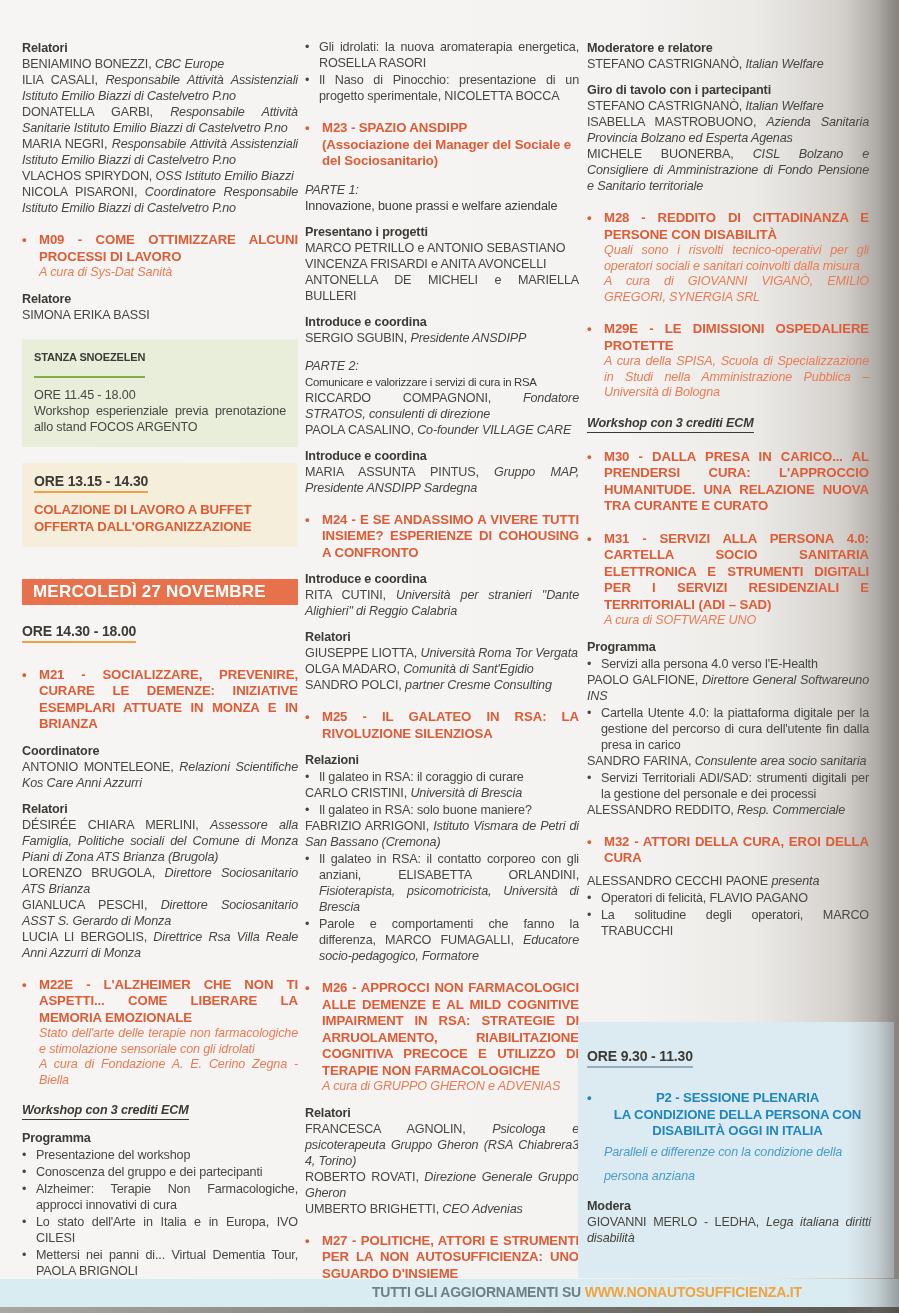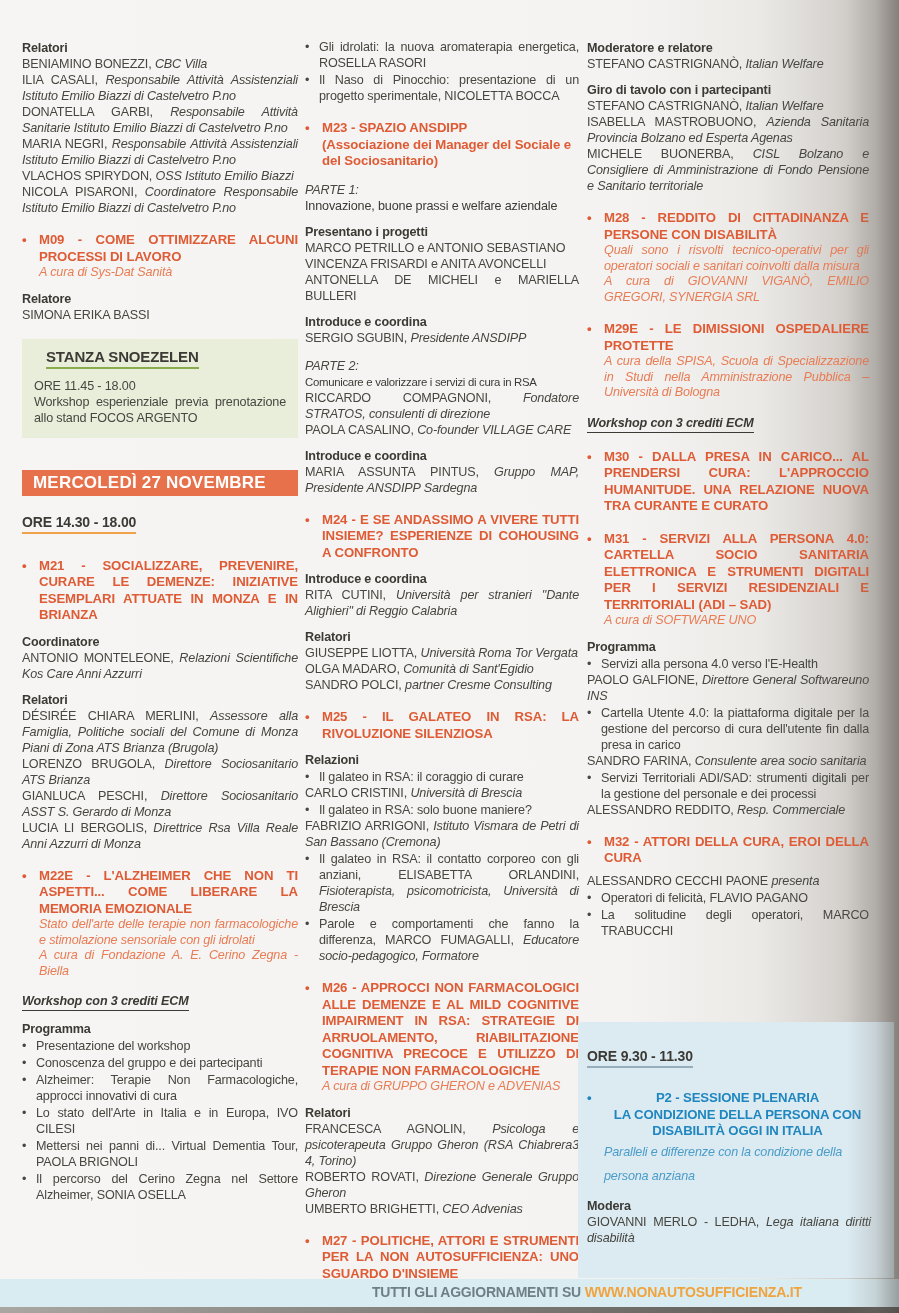--- a/index.html
+++ b/index.html
@@ -27,22 +27,22 @@
     padding:5px 0 5px 11px;margin-top:32px;}
   .daybar.orange{background:#e7714a;}
   .daybar.blue{background:#1a81ba;margin-top:0;}
   .ore{font-weight:bold;color:#3b3a35;font-size:14px;display:inline-block;
     padding-bottom:2px;margin-top:18px;}
   .ore.u-orange{border-bottom:2px solid #efa24a;}
   .ore.u-blue{border-bottom:2px solid #96aebc;}
   .box{padding:10px 12px 12px 12px;margin-top:16px;}
   .box.green{background:#e9eedb;}
   .box.cream{background:#f5eedb;}
-  .boxtitle{font-weight:bold;color:#3b3a35;font-size:15px;display:inline-block;
-    border-bottom:2px solid #8aab4c;padding-bottom:2px;margin-left:12px;}
+  .boxtitle{font-weight:bold;color:#3b3a35;font-size:11px;display:inline-block;
+    border-bottom:2px solid #8aab4c;padding-bottom:11px;}
   .boxore{margin-top:9px;}
   .orangebold{color:#de5b35;font-weight:bold;font-size:13.2px;line-height:17px;margin-top:8px;}
   .ecm{font-weight:bold;font-style:italic;color:#3b3a35;margin-top:14px;display:inline-block;
     border-bottom:1.5px solid #3b3a35;padding-bottom:1px;}
   .parte{font-style:italic;margin-top:12px;}
   .boldline{font-weight:normal;color:#3b3a35;}
   .tight{font-size:11.4px;letter-spacing:-0.3px;}
   .bluepanel{position:absolute;left:578px;top:1022px;width:316px;height:256px;background:#dcebf2;}
   .bluepanel .inner{padding:8px 0 0 9px;width:284px;}
   .bsess{display:flex;margin-top:16px;color:#1f86bf;font-weight:bold;font-size:13.2px;line-height:16.5px;}
@@ -58,21 +58,21 @@
     background:linear-gradient(to right,rgba(125,120,114,0) 0%,rgba(125,120,114,0.22) 55%,rgba(85,80,75,0.5) 100%);}
   .gap6{margin-top:6px;}
 </style>
 </head>
 <body>
 
 <div class="page">
 
   <div class="col col-1">
     <div class="lbl" style="margin-top:0">Relatori</div>
-    <div class="p"><span>BENIAMINO BONEZZI, </span><span class="aff">CBC Villa</span></div>
+    <div class="p"><span>BENIAMINO BONEZZI, </span><span class="aff">CBC Europe</span></div>
     <div class="p"><span>ILIA CASALI, </span><span class="aff">Responsabile Attività Assistenziali Istituto Emilio Biazzi di Castelvetro P.no</span></div>
     <div class="p"><span>DONATELLA GARBI, </span><span class="aff">Responsabile Attività Sanitarie Istituto Emilio Biazzi di Castelvetro P.no</span></div>
     <div class="p"><span>MARIA NEGRI, </span><span class="aff">Responsabile Attività Assistenziali Istituto Emilio Biazzi di Castelvetro P.no</span></div>
     <div class="p"><span>VLACHOS SPIRYDON, </span><span class="aff">OSS Istituto Emilio Biazzi</span></div>
     <div class="p"><span>NICOLA PISARONI, </span><span class="aff">Coordinatore Responsabile Istituto Emilio Biazzi di Castelvetro P.no</span></div>
 
     <div class="sess">
       <span class="bdot">•</span>
       <span class="stext">M09 - COME OTTIMIZZARE ALCUNI PROCESSI DI LAVORO</span>
     </div>
@@ -80,20 +80,25 @@
 
     <div class="lbl">Relatore</div>
     <div class="p">SIMONA ERIKA BASSI</div>
 
     <div class="box green">
       <div class="boxtitle">STANZA SNOEZELEN</div>
       <div class="boxore">ORE 11.45 - 18.00</div>
       <div class="p">Workshop esperienziale previa prenotazione allo stand FOCOS ARGENTO</div>
     </div>
 
+    <div class="box cream">
+      <div class="ore u-orange" style="margin-top:0">ORE 13.15 - 14.30</div>
+      <div class="orangebold">COLAZIONE DI LAVORO A BUFFET</div>
+      <div class="orangebold" style="margin-top:0">OFFERTA DALL'ORGANIZZAZIONE</div>
+    </div>
 
     <div class="daybar orange">MERCOLEDÌ 27 NOVEMBRE</div>
     <div class="ore u-orange">ORE 14.30 - 18.00</div>
 
     <div class="sess" style="margin-top:24px">
       <span class="bdot">•</span>
       <span class="stext">M21 - SOCIALIZZARE, PREVENIRE, CURARE LE DEMENZE: INIZIATIVE ESEMPLARI ATTUATE IN MONZA E IN BRIANZA</span>
     </div>
 
     <div class="lbl">Coordinatore</div>

